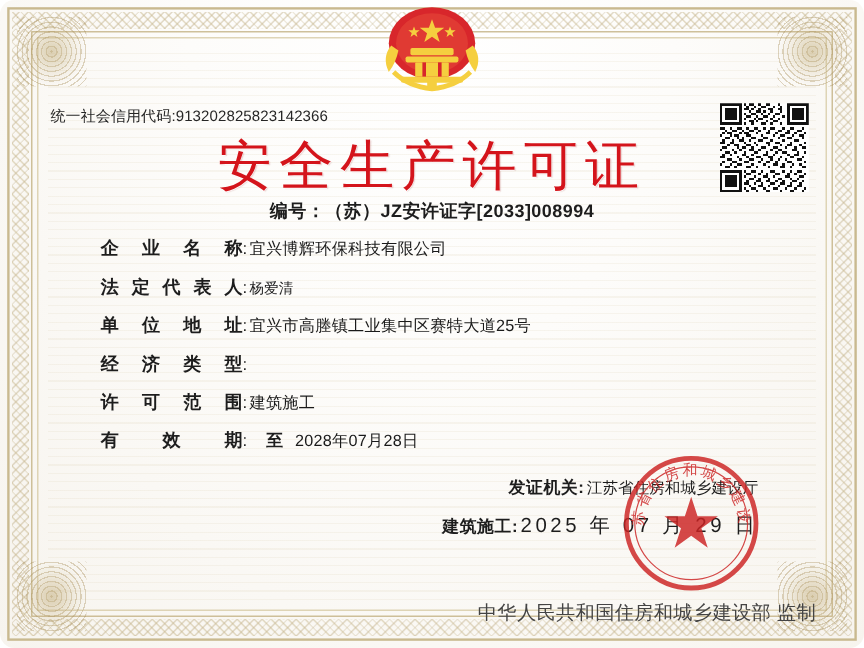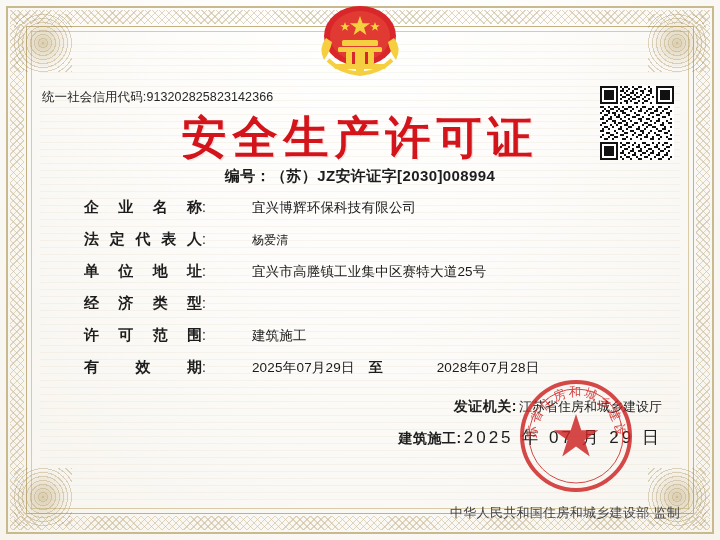--- a/index.html
+++ b/index.html
@@ -15,20 +15,21 @@
   }
 
   .certificate {
     position: relative;
     width: 720px;
     height: 540px;
     background:
       radial-gradient(ellipse at 50% 0%, #ffffff 0%, #fdfcfa 40%, #f7f4ee 100%);
     box-sizing: border-box;
     overflow: hidden;
+    border-radius: 12px;
   }
 
   
   .frame-outer {
     position: absolute;
     left: 6px; top: 6px; right: 6px; bottom: 6px;
     border: 2px solid #c9b98f;
     box-sizing: border-box;
   }
   .frame-band {
@@ -129,21 +130,21 @@
     white-space: nowrap;
   }
 
   .main-title {
     position: absolute;
     left: 0;
     right: 0;
     top: 108px;
     text-align: center;
     font-family: "DejaVu Serif", "Liberation Serif", serif;
-    font-weight: bold;
+    font-weight: normal;
     font-size: 45px;
     letter-spacing: 6px;
     color: #d4141b;
     text-shadow: 0 1px 0 rgba(255,255,255,0.9), 1px 1px 1px rgba(140,0,0,0.18);
   }
 
   .doc-number {
     position: absolute;
     left: 0;
     right: 0;
@@ -180,37 +181,36 @@
   }
   .field-colon {
     font-size: 14px;
     color: #1d1d1d;
     padding: 0 2px 0 0;
   }
   .field-value {
     font-size: 13.5px;
     color: #1a1a1a;
     letter-spacing: 0.2px;
-    margin-left: 44px;
   }
   .field-value.small {
     font-size: 12px;
   }
   .date-sep {
     display: inline-block;
     padding: 0 10px 0 14px;
     font-size: 14px;
     font-weight: bold;
     color: #1d1d1d;
   }
 
   
   .issuer-block {
     position: absolute;
-    right: 58px;
+    right: 88px;
     top: 398px;
     text-align: right;
     font-size: 14px;
     color: #1d1d1d;
   }
   .issuer-line {
     display: flex;
     justify-content: flex-end;
     align-items: baseline;
     height: 28px;
@@ -237,21 +237,21 @@
     width: 116px;
     height: 116px;
     pointer-events: none;
     opacity: 0.82;
   }
 
   .footer-note {
     position: absolute;
     right: 40px;
     bottom: 18px;
-    font-size: 13px;
+    font-size: 16px;
     color: #444;
     letter-spacing: 0.3px;
   }
 </style>
 </head>
 <body>
 
 <div class="certificate">
 
   <div class="frame-outer"></div>
@@ -549,21 +549,21 @@
       </g>
     </svg>
   </div>
 
   <div class="credit-code">
     <span>统一社会信用代码</span><span>:</span><span>913202825823142366</span>
   </div>
 
   <div class="main-title">安全生产许可证</div>
 
-  <div class="doc-number">编号：（苏）JZ安许证字[2030]008994</div>
+  <div class="doc-number">编号：（苏）JZ安许证字[2033]008994</div>
 
   <div class="fields">
 
     <div class="field-row">
       <div class="field-label">
         <span class="ch">企</span>
         <span class="ch">业</span>
         <span class="ch">名</span>
         <span class="ch">称</span>
       </div>
@@ -615,21 +615,20 @@
       <div class="field-value">建筑施工</div>
     </div>
 
     <div class="field-row">
       <div class="field-label">
         <span class="ch">有</span>
         <span class="ch">效</span>
         <span class="ch">期</span>
       </div>
       <div class="field-colon">:</div>
-      <div class="field-value">2025年07月29日</div>
       <div class="date-sep">至</div>
       <div class="field-value">2028年07月28日</div>
     </div>
 
   </div>
 
   <div class="issuer-block">
     <div class="issuer-line">
       <span class="issuer-label">发证机关:</span>
       <span class="issuer-value">江苏省住房和城乡建设厅</span>

